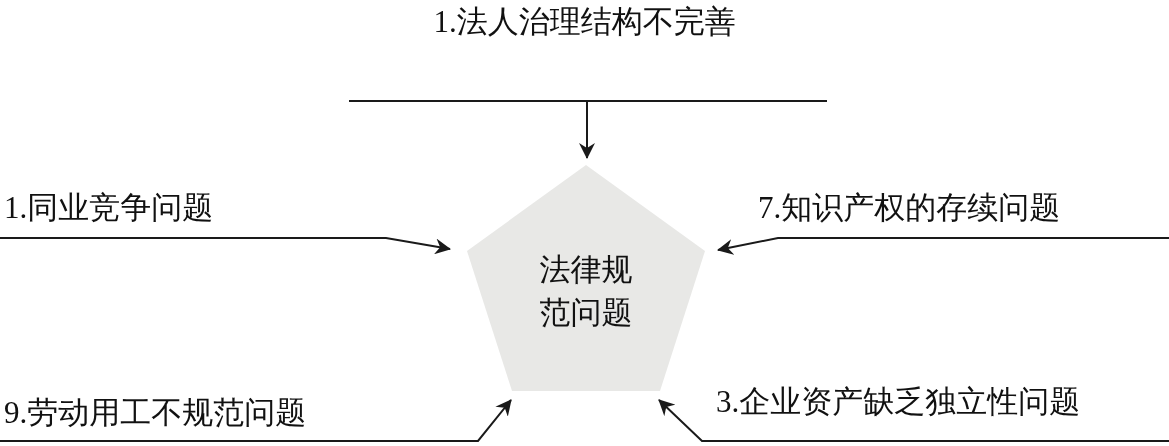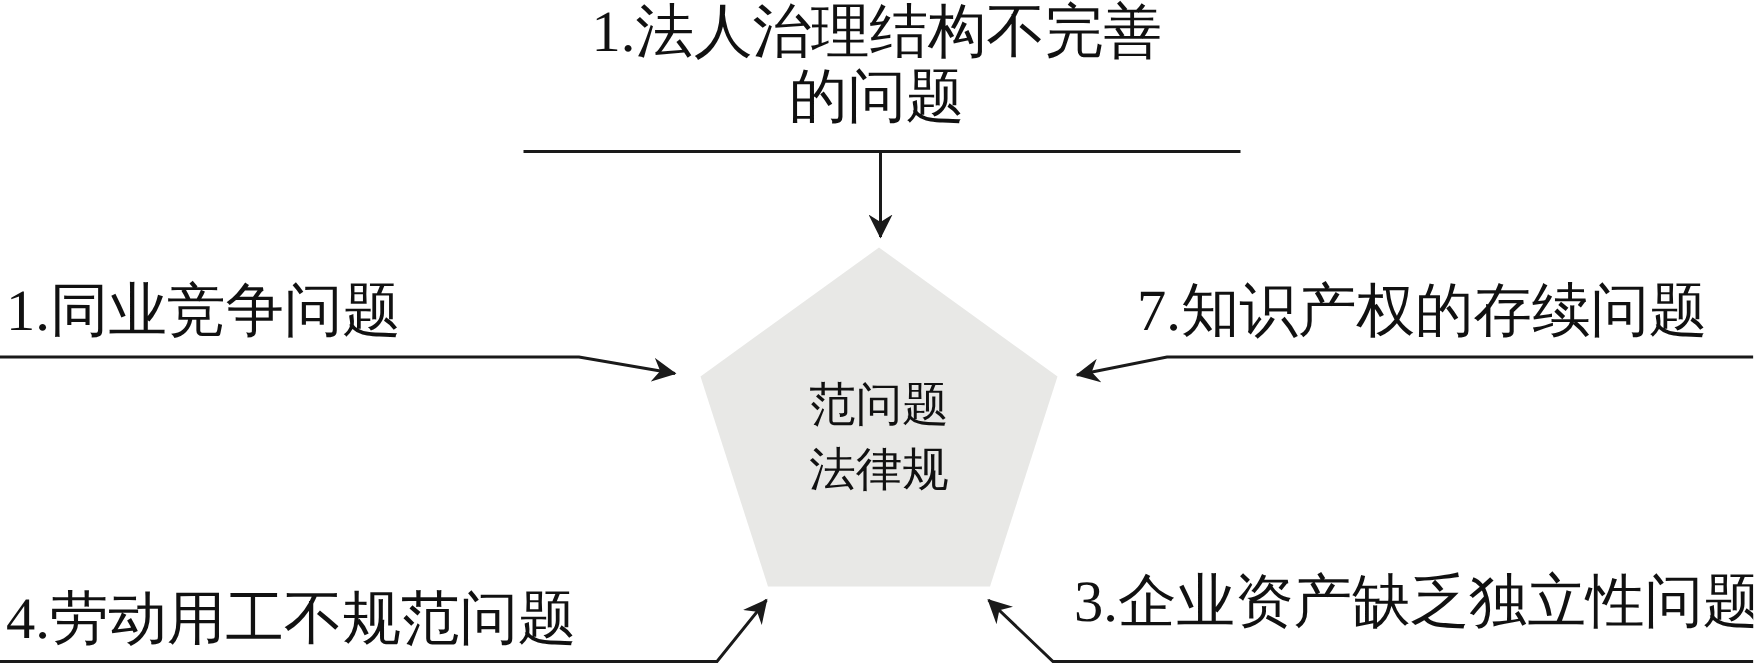--- a/index.html
+++ b/index.html
@@ -14,21 +14,21 @@
     width:1169px;
     height:446px;
     background:var(--bg);
     overflow:hidden;
     font-family:"Liberation Serif","DejaVu Serif",serif;
     color:var(--text);
   }
   .stage svg{position:absolute;left:0;top:0;}
   .label{
     position:absolute;
-    font-size:39px;
+    font-size:31px;
     line-height:40px;
     white-space:nowrap;
     color:var(--text);
   }
   .label-top{
     left:0; right:0; top:8;
     text-align:center;
     line-height:43px;
   }
   .label-left   {left:4px;   top:188px;}
@@ -65,29 +65,28 @@
 
     <polyline points="1169,238 778,238 718,250" fill="none" stroke="#1a1a1a" stroke-width="2" marker-end="url(#arrow)"></polyline>
 
     <polyline points="0,441 478,441 511,400" fill="none" stroke="#1a1a1a" stroke-width="2" marker-end="url(#arrow)"></polyline>
 
     <polyline points="1169,441 702,441 659,400" fill="none" stroke="#1a1a1a" stroke-width="2" marker-end="url(#arrow)"></polyline>
   </svg>
 
   <div class="label label-top">
     <div>1.法人治理结构不完善</div>
-    <div>的问题</div>
   </div>
 
   <div class="label label-left">1.同业竞争问题</div>
 
   <div class="label label-right">7.知识产权的存续问题</div>
 
-  <div class="label label-bl">4.劳动用工不规范问题</div>
+  <div class="label label-bl">9.劳动用工不规范问题</div>
 
   <div class="label label-br">3.企业资产缺乏独立性问题</div>
 
   <div class="pentagon-label">
+    <div>法律规</div>
     <div>范问题</div>
-    <div>法律规</div>
   </div>
 
 </div>
 
 </body></html>

